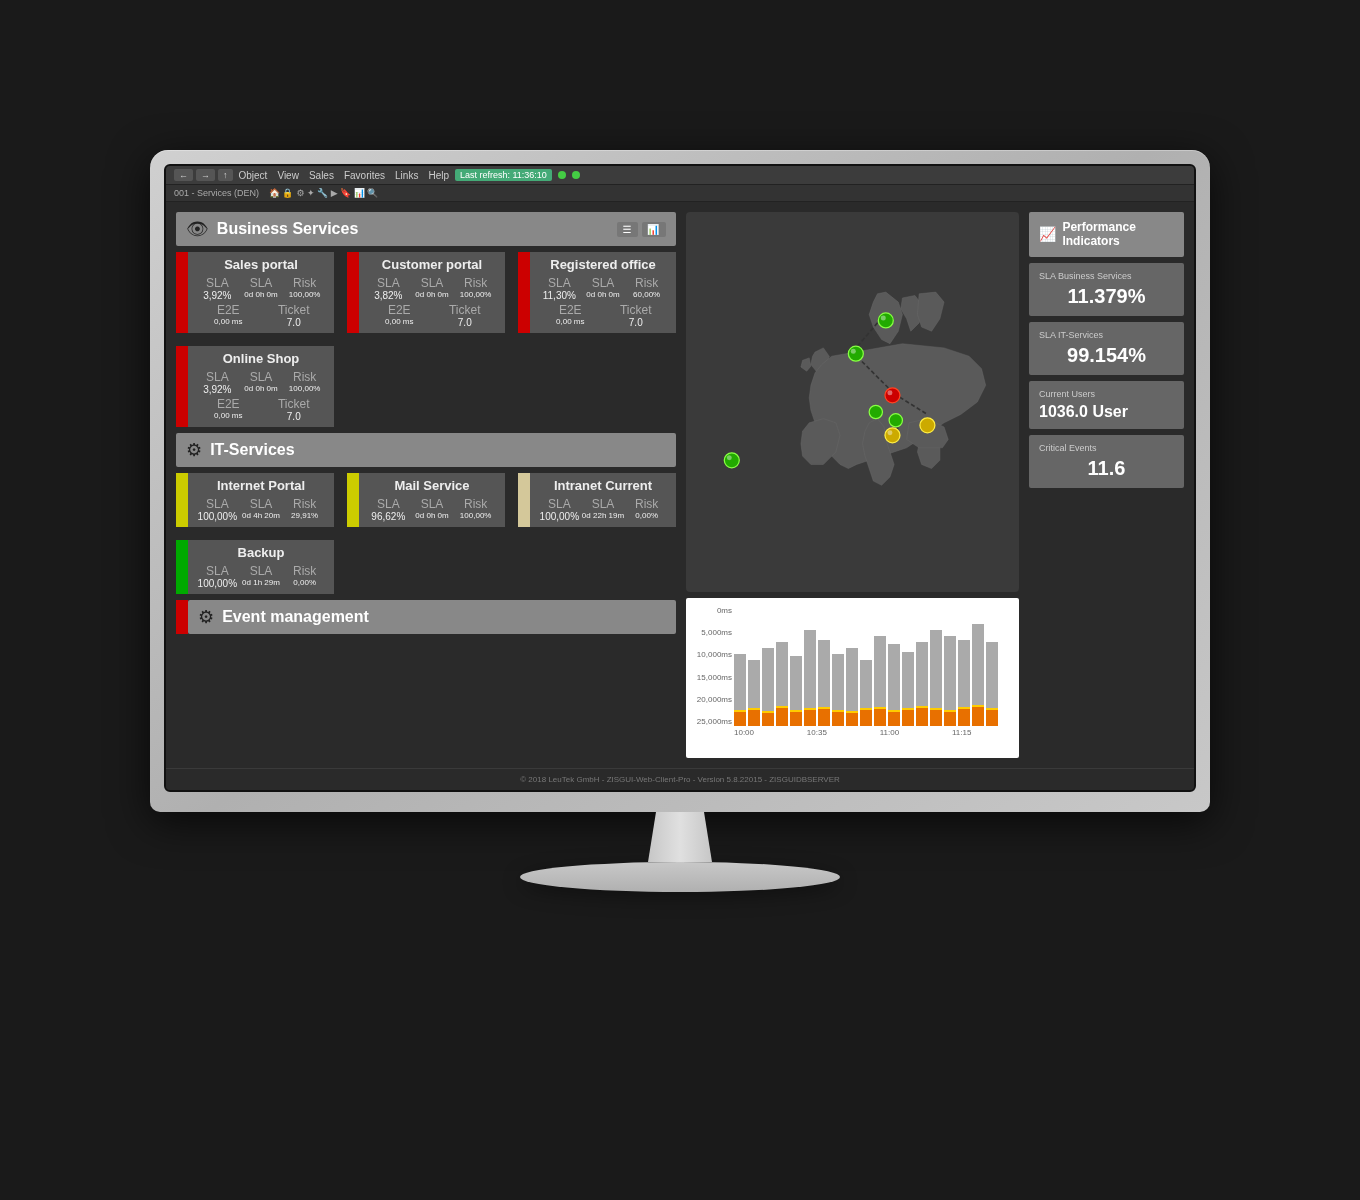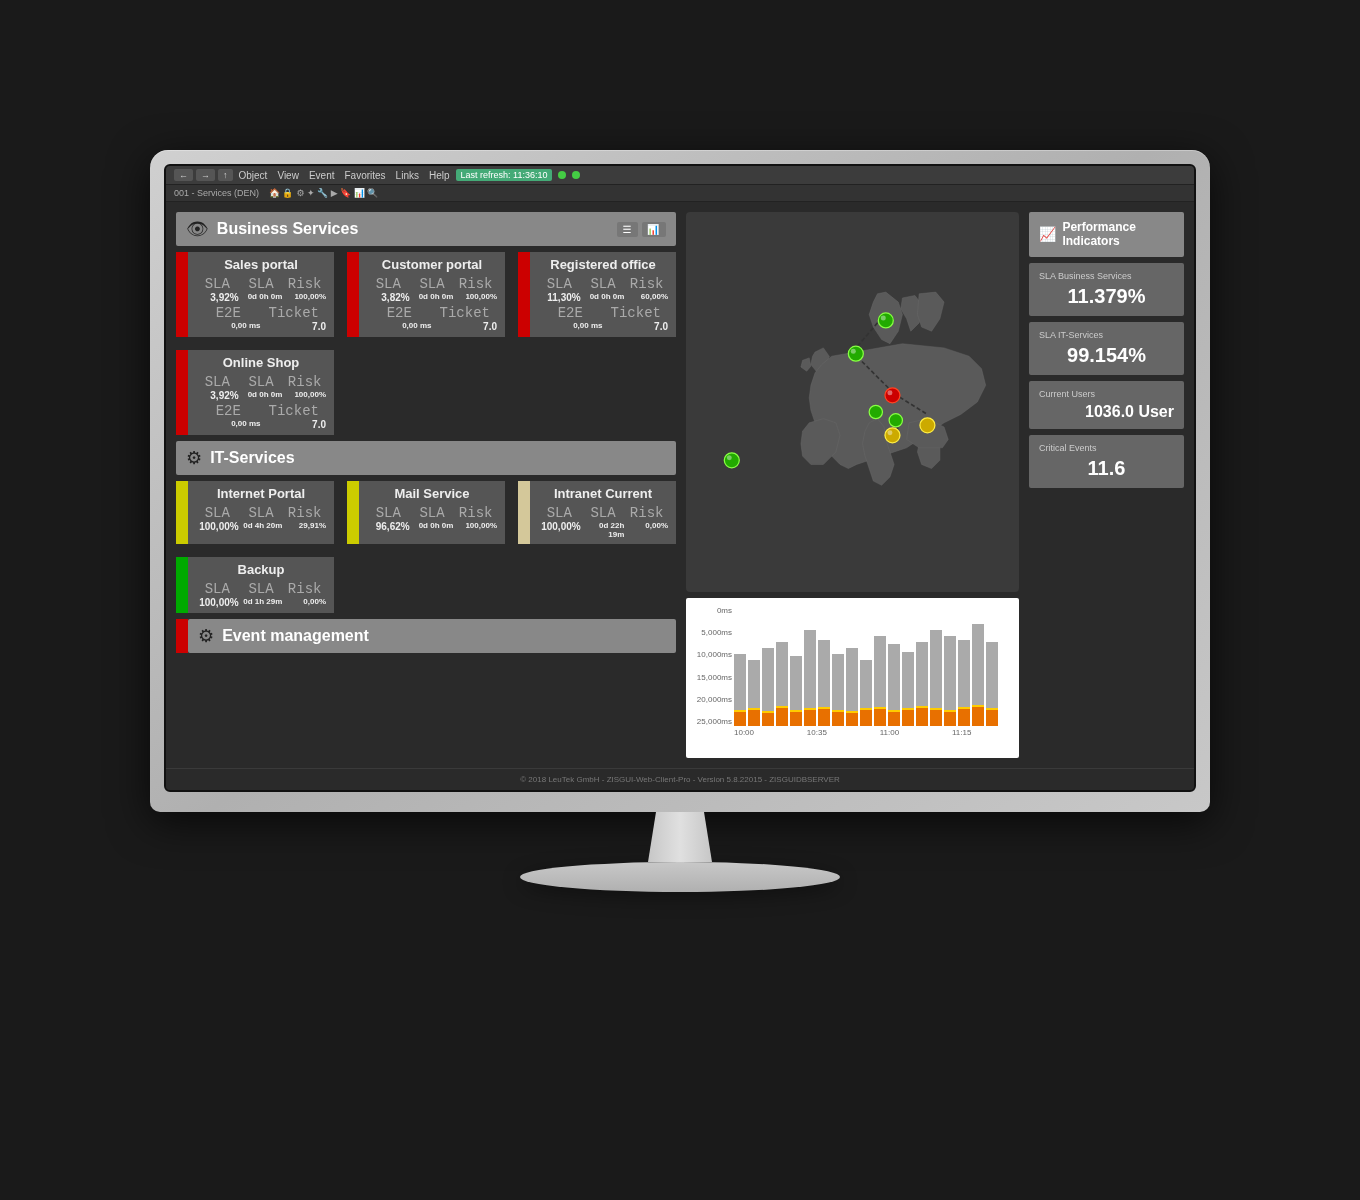--- a/index.html
+++ b/index.html
@@ -153,22 +153,22 @@
       text-align: center;
       font-weight: bold;
       margin-bottom: 4px;
     }
     .service-metrics {
       display: grid;
       grid-template-columns: 1fr 1fr 1fr;
       gap: 1px;
     }
     .metric-col { text-align: center; }
-    .metric-label { font-size: 14px; color: #aaa; font-family: Liberation Mono, monospace; }
-    .metric-value { font-size: 10px; color: #eee; font-weight: bold; text-align: right; }
+    .metric-label { font-size: 12px; color: #aaa; }
+    .metric-value { font-size: 10px; color: #eee; font-weight: normal; }
     .service-metrics-row2 {
       display: grid;
       grid-template-columns: 1fr 1fr;
       gap: 1px;
       margin-top: 2px;
     }
 
     
     .middle-panel {
       flex: 1;
@@ -268,21 +268,21 @@
     .perf-icon { font-size: 14px; color: #333; }
     .perf-title { font-size: 12px; color: #fff; font-weight: bold; line-height: 1.2; }
 
     .kpi-card {
       background: #666;
       padding: 8px 10px;
       border-radius: 2px;
     }
     .kpi-label { font-size: 9px; color: #ccc; margin-bottom: 4px; }
     .kpi-value { font-size: 20px; color: #fff; font-weight: bold; text-align: center; }
-    .kpi-value-medium { font-size: 16px; color: #fff; font-weight: bold; text-align: right; }
+    .kpi-value-medium { font-size: 16px; color: #fff; font-weight: bold; text-align: left; }
 
     
     .footer {
       background: #2a2a2a;
       text-align: center;
       padding: 6px;
       font-size: 8px;
       color: #777;
       border-top: 1px solid #3a3a3a;
     }
@@ -311,21 +311,21 @@
 
       <div class="toolbar">
         <div class="toolbar-nav">
           <button class="toolbar-btn">←</button>
           <button class="toolbar-btn">→</button>
           <button class="toolbar-btn">↑</button>
         </div>
         <div class="toolbar-menu">
           <span>Object</span>
           <span>View</span>
-          <span>Event</span>
+          <span>Sales</span>
           <span>Favorites</span>
           <span>Links</span>
           <span>Help</span>
         </div>
         <span class="refresh-badge">Last refresh: 11:36:10</span>
         <span class="green-dot"></span>
         <span class="green-dot"></span>
       </div>
 
       <div class="addressbar">

